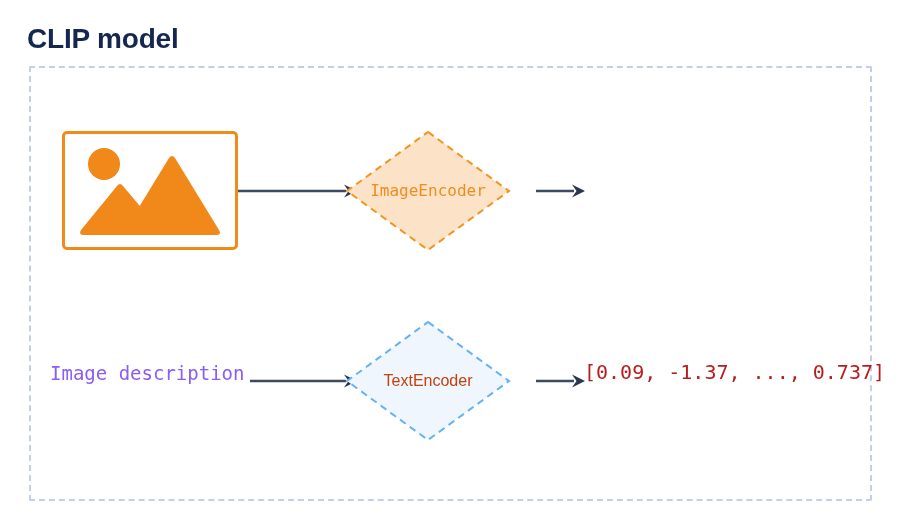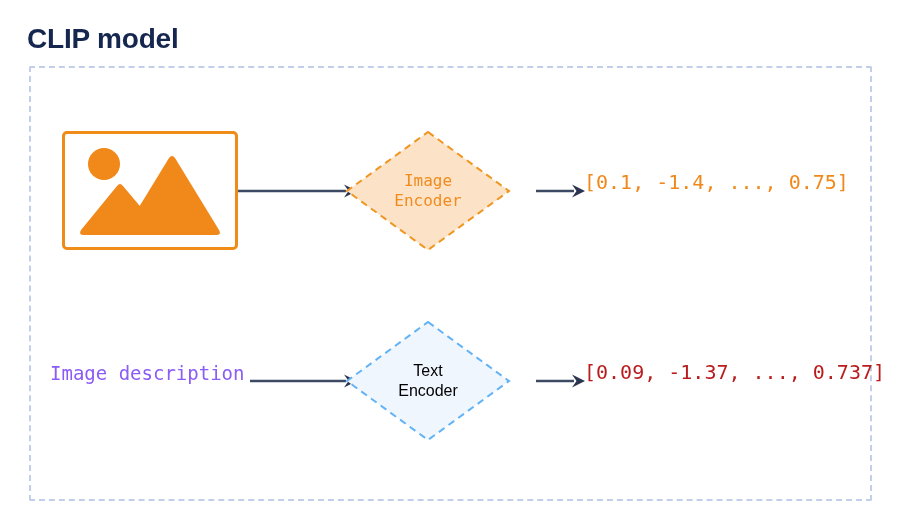--- a/index.html
+++ b/index.html
@@ -103,36 +103,36 @@
     top: 0;
     display: block;
   }
   .encoder-label {
     position: absolute;
     left: 0;
     top: 0;
     width: 166px;
     height: 122px;
     display: flex;
-    flex-direction: column;
+    flex-direction: row;
     align-items: center;
     justify-content: center;
     line-height: 1.28;
     text-align: center;
     pointer-events: none;
   }
   #image-encoder .encoder-label {
     font-family: "DejaVu Sans Mono", "Liberation Mono", monospace;
     font-size: 16px;
     color: #f18b1d;
   }
   #text-encoder .encoder-label {
     font-family: "Liberation Sans", sans-serif;
     font-size: 16px;
-    color: #000000;
+    color: #c2410c;
   }
 
   
   .output-vector {
     position: absolute;
     left: 553px;
     top: 44px;
     font-family: "DejaVu Sans Mono", "Liberation Mono", monospace;
     font-size: 20px;
     white-space: pre;
@@ -180,21 +180,20 @@
 
     <div class="connector" id="image-out-connector">
       <span>
         <svg width="50" height="16" viewBox="0 0 50 16">
           <line x1="0" y1="8" x2="38" y2="8" stroke="#3c4a63" stroke-width="2.6"></line>
           <path d="M36 1.5 L49 8 L36 14.5 L40.5 8 Z" fill="#2b3550"></path>
         </svg>
       </span>
     </div>
 
-    <div class="output-vector" id="image-output-vector">[0.1, -1.4, ..., 0.75]</div>
   </div>
 
   <div class="flow-row" id="text-row">
 
     <div id="text-input-label">Image description</div>
 
     <div class="connector" id="text-in-connector">
       <span>
         <svg width="108" height="16" viewBox="0 0 108 16">
           <line x1="0" y1="8" x2="96" y2="8" stroke="#3c4a63" stroke-width="2.6"></line>

